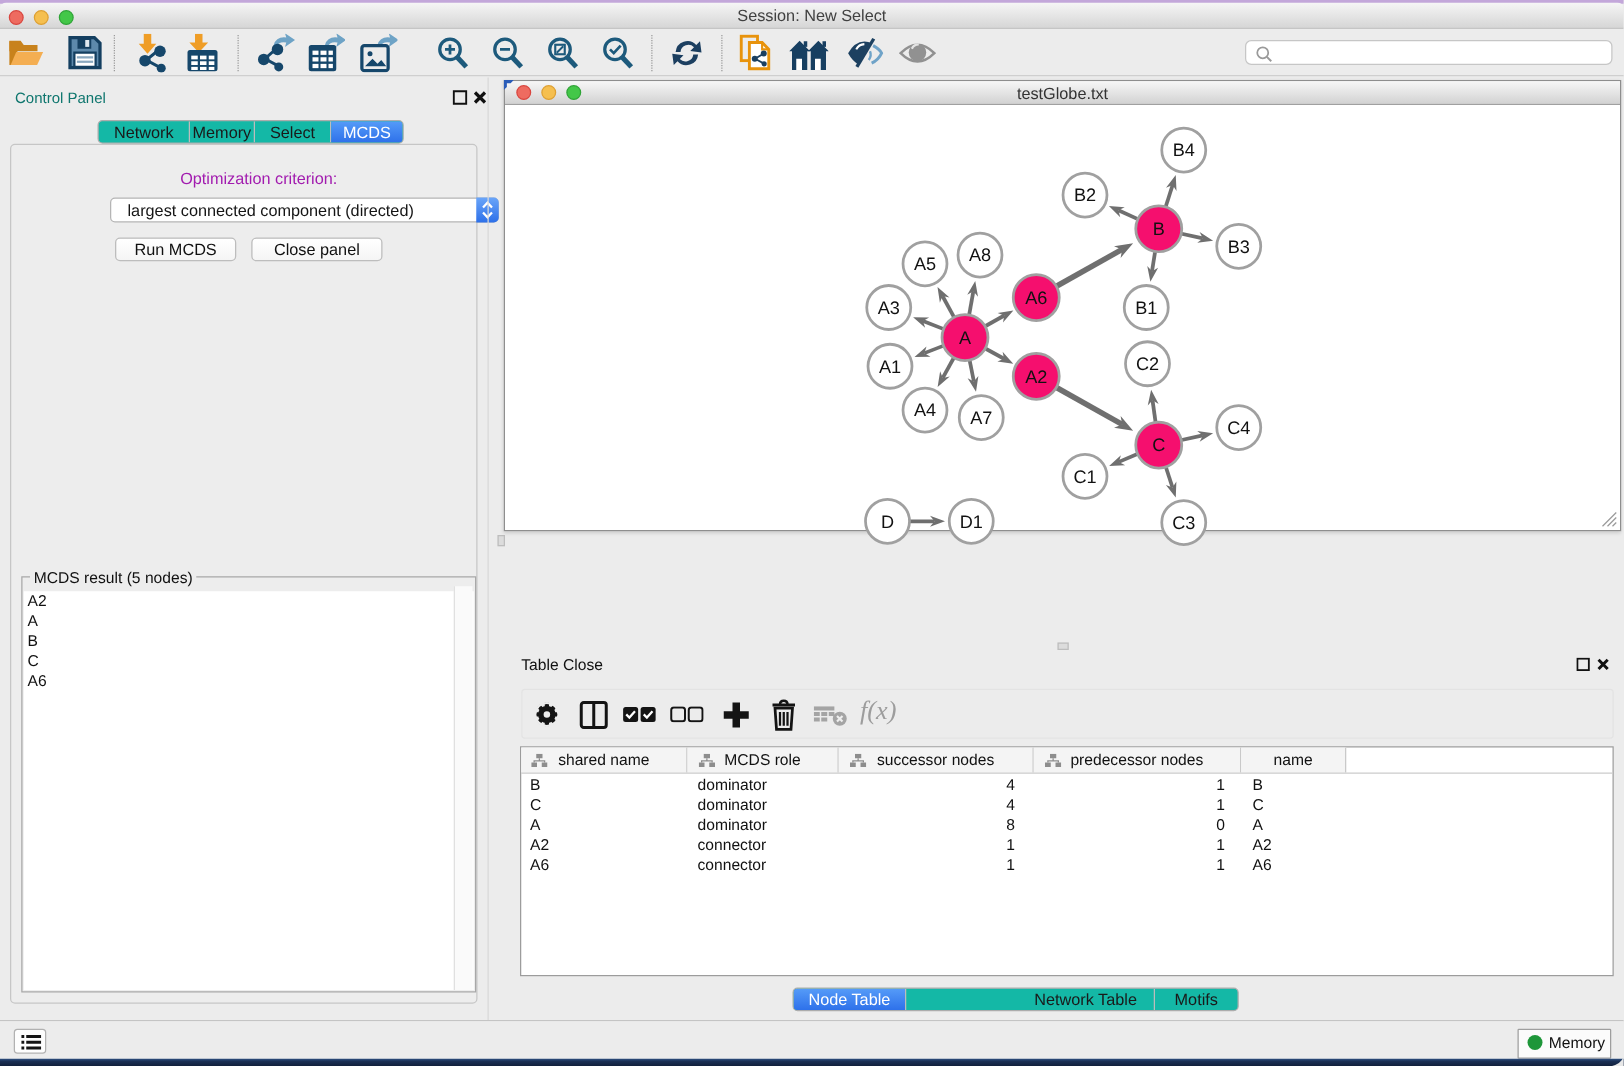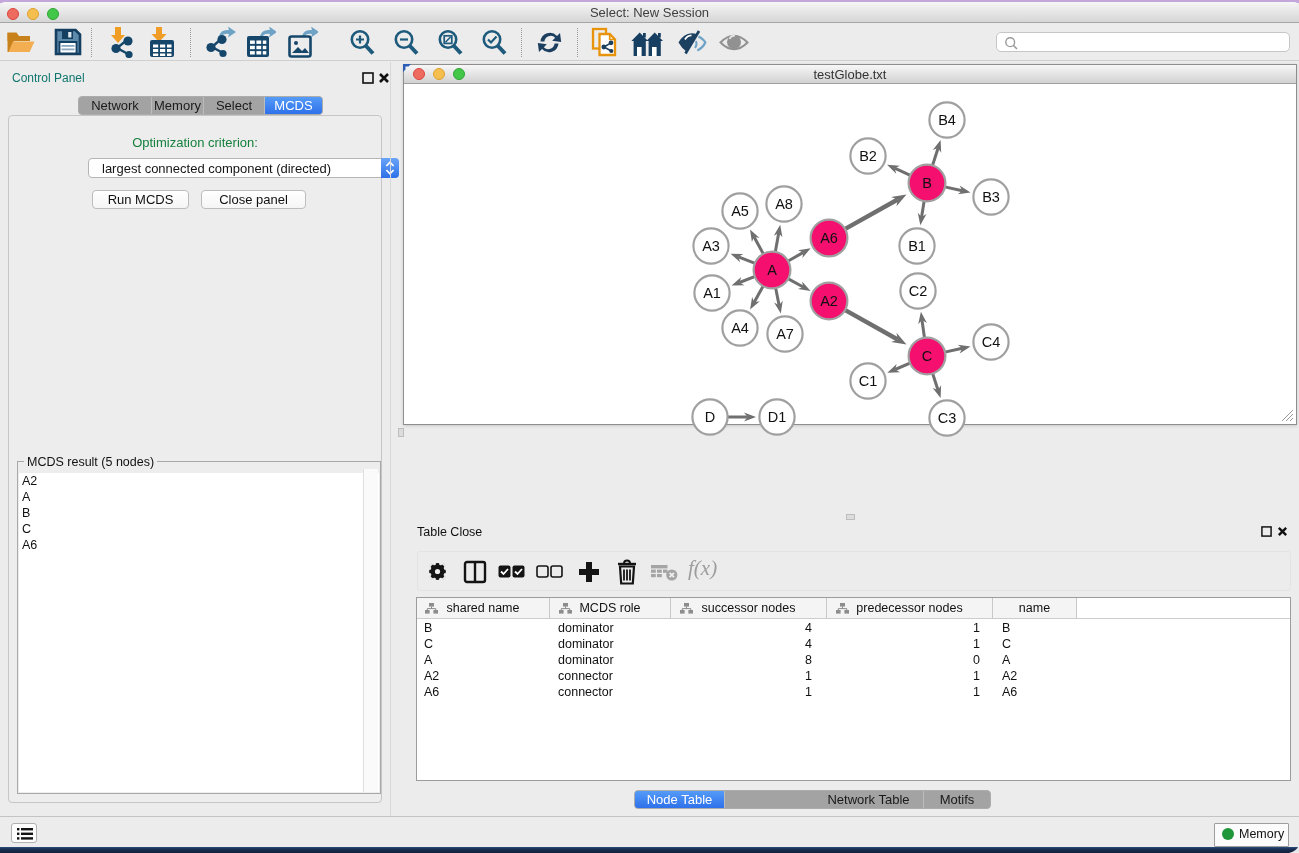--- a/index.html
+++ b/index.html
@@ -19,28 +19,28 @@
 #toolbar { left:0; top:24px; width:1299px; height:37px; background:#ececec;
   border-bottom:1px solid #cfcfcf; }
 .tsep { position:absolute; top:4px; height:29px; width:0;
   border-left:1px dotted #9a9a9a; }
 #search { position:absolute; left:996px; top:8px; width:294px; height:20px;
   background:#fff; border:1px solid #c6c6c6; border-radius:5px; }
 
 #cp-title { left:12px; top:71px; font-size:12px; color:#0f766e; }
 
 .seg { position:absolute; display:flex; height:19px; font-size:13px;
-  border:1px solid #acacac; border-radius:4px; background:#a3a3a3; overflow:hidden; }
+  border:1px solid #acacac; border-radius:4px; background:#14b8a6; overflow:hidden; }
 .seg div { display:flex; align-items:center; justify-content:center;
   border-right:1px solid #bcbcbc; color:#1a1a1a; height:100%; }
 .seg div:last-child { border-right:none; }
 .seg .sel { background:linear-gradient(#559bf8,#2e71ea); color:#fff; }
 #cp-box { left:8px; top:115px; width:374px; height:688px;
   border:1px solid #c6c6c6; border-radius:4px; background:#ededed; }
-#optlabel { left:0px; top:135px; width:390px; text-align:center; font-size:13px; color:#15803d; }
+#optlabel { left:12px; top:135px; width:390px; text-align:center; font-size:13px; color:#a21caf; }
 #dropdown { left:43px; top:158px; width:311px; height:20px; background:#fff;
   border:1px solid #b5b5b5; border-radius:4px; font-size:13px; color:#151515;margin-left:45px; }
 #dropdown .dtext { position:absolute; left:13px; top:2px; }
 #dropdown .step { position:absolute; right:-1px; top:-1px; width:18px; height:20px;
   background:linear-gradient(#6aa5f9,#2d70e9); border-radius:0 4px 4px 0; }
 .btn { position:absolute; height:19px; background:linear-gradient(#ffffff,#f5f5f5);
   border:1px solid #bdbdbd; border-radius:4px; font-size:13px; color:#111;
   text-align:center; line-height:17px; }
 
 #fs { left:17px; top:461px; width:364px; height:333px; border:1px solid #a8a8a8; }
@@ -77,21 +77,21 @@
 svg { display:block; }
 .icon { position:absolute; }
 </style>
 </head>
 <body>
 <div class="abs" id="desktop"></div>
 <div class="abs" id="titlebar">
   <div class="light" style="left:7px;background:#ee6b60;border:1px solid #d9463f;"></div>
   <div class="light" style="left:27px;background:#f5bf4f;border:1px solid #deA032;"></div>
   <div class="light" style="left:47px;background:#43c748;border:1px solid #2fa437;"></div>
-  <div class="t">Select: New Session</div>
+  <div class="t">Session: New Select</div>
 </div>
 <div class="abs" id="toolbar">
 
   <svg class="icon" style="left:6px;top:5px" width="29" height="27" viewBox="0 0 29 27">
     <path d="M1.5 3.5 h9 l2.5 3.5 h11 v5 H1.5 z" fill="#c8821c"></path>
     <path d="M1.5 3.5 v19.5 h3 l3.5-11 z" fill="#c8821c"></path>
     <path d="M7 12.5 h21.5 l-4.8 10.5 H2.5 z" fill="#f4ae52"></path>
   </svg>
 
   <svg class="icon" style="left:54px;top:4px" width="28" height="28" viewBox="0 0 28 28">

